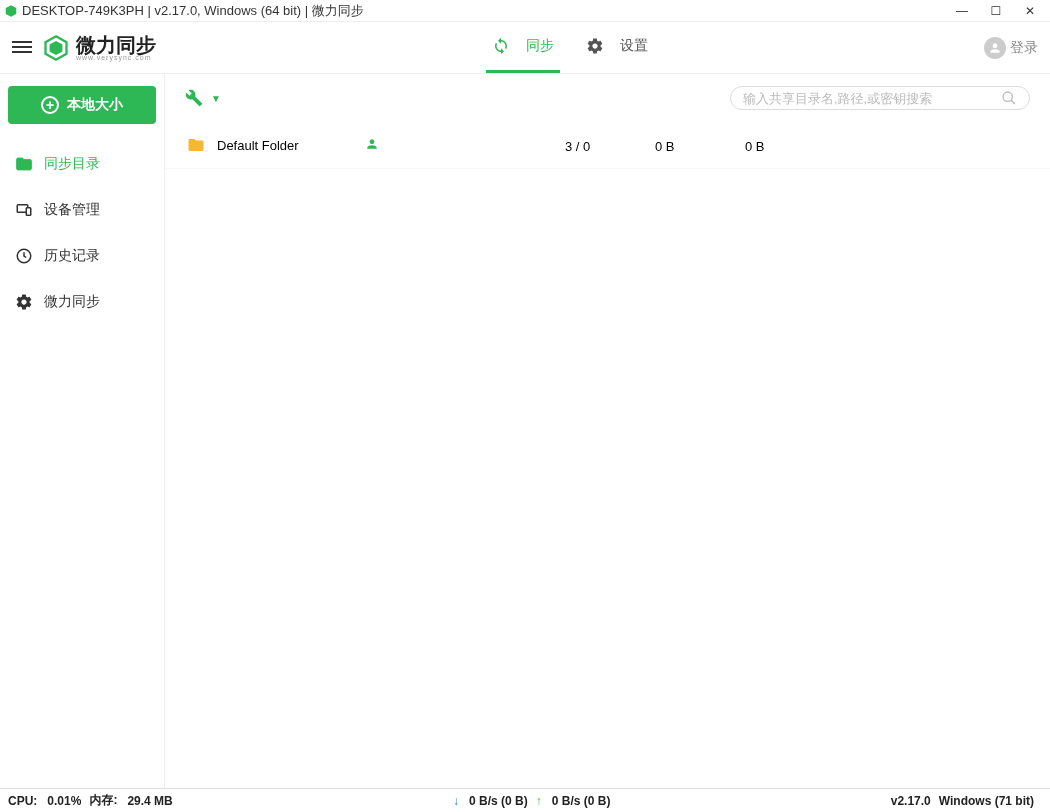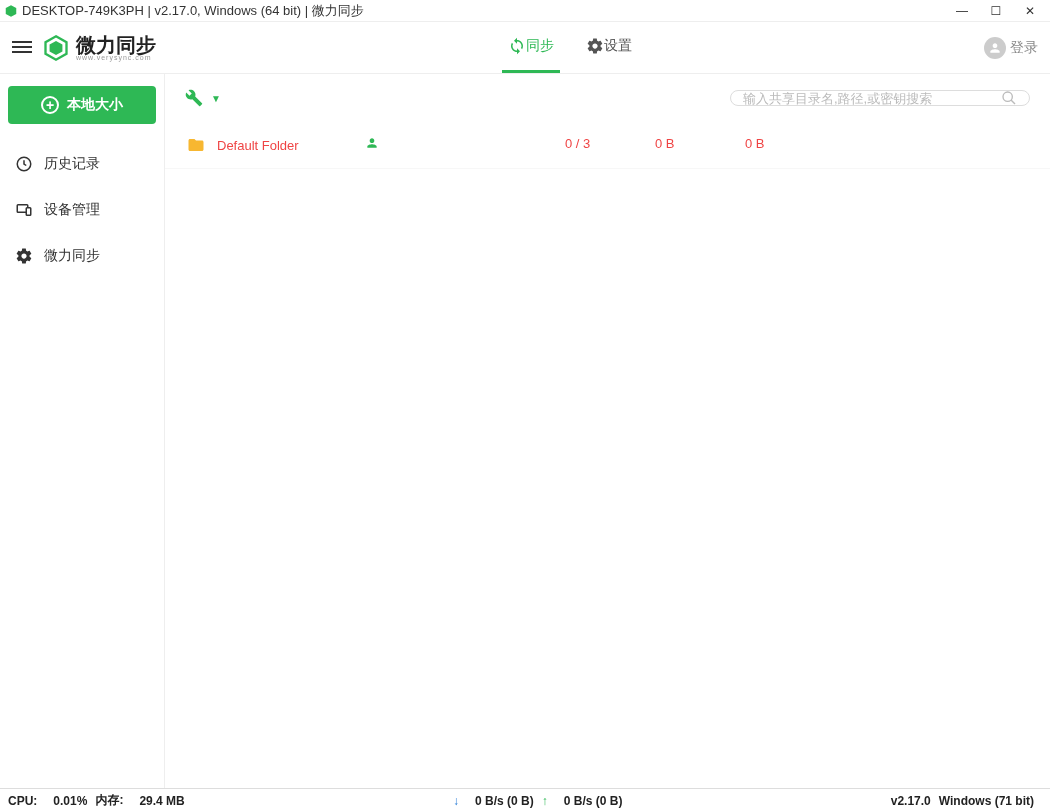--- a/index.html
+++ b/index.html
@@ -10,58 +10,58 @@
 .titlebar .winbtns { display:flex; gap:18px; margin-right:8px;}
 .titlebar .winbtns span { width:16px; height:16px; display:flex; align-items:center; justify-content:center; font-size:12px; color:#333; cursor:pointer;}
 .topbar { height:52px; display:flex; align-items:center; padding:0 12px; border-bottom:1px solid #eee;}
 .hamburger { width:20px; height:20px; margin-right:10px; cursor:pointer;}
 .hamburger div { height:2px; background:#333; margin:3px 0;}
 .logo { display:flex; align-items:center;}
 .logo .hex { width:28px; height:28px; margin-right:6px;}
 .logo .cn { font-size:20px; font-weight:700; color:#222; line-height:1;}
 .logo .url { font-size:7px; letter-spacing:1px; color:#999; display:block; margin-top:-1px;}
 .topcenter { flex:1; display:flex; justify-content:center; gap:20px; align-items:stretch; height:100%;}
-.topcenter .tab { display:flex; align-items:center; gap:0; font-size:14px; color:#555; cursor:pointer; border-bottom:3px solid transparent; padding:0 6px;}
+.topcenter .tab { display:flex; align-items:center; gap:16px; font-size:14px; color:#555; cursor:pointer; border-bottom:3px solid transparent; padding:0 6px;}
 .topcenter .tab.active { color:#2eb855; border-bottom-color:#2eb855;}
 .topcenter .tab svg { width:18px; height:18px;}
 .login { display:flex; align-items:center; gap:4px; font-size:14px; color:#888; cursor:pointer;}
 .login .avatar { width:22px; height:22px; background:#ccc; border-radius:50%; display:flex; align-items:center; justify-content:center;}
 .login .avatar svg { width:14px; height:14px; fill:#fff;}
 .body { flex:1; display:flex; overflow:hidden;}
 .sidebar { width:165px; border-right:1px solid #eee; padding:12px 8px; display:flex; flex-direction:column; gap:6px;}
 .newbtn { background:#2eb855; color:#fff; height:38px; border-radius:4px; display:flex; align-items:center; justify-content:center; gap:8px; font-size:14px; font-weight:600; cursor:pointer; margin-bottom:14px;}
 .newbtn .plus { width:18px; height:18px; border:2px solid #fff; border-radius:50%; display:flex; align-items:center; justify-content:center; font-size:14px; line-height:1;}
 .navitem { display:flex; align-items:center; gap:10px; padding:10px 6px; font-size:14px; color:#333; cursor:pointer; border-radius:4px;}
 .navitem.active { color:#2eb855;}
 .navitem .icon { width:20px; height:20px; display:flex; align-items:center; justify-content:center;}
 .navitem .icon svg { width:18px; height:18px;}
 .navitem.active .icon svg { fill:#2eb855; stroke:#2eb855;}
 .main { flex:1; display:flex; flex-direction:column;}
 .toolbar { height:48px; display:flex; align-items:center; padding:0 20px; gap:12px;}
 .toolbar .tools { display:flex; align-items:center; gap:8px; color:#2eb855; cursor:pointer;}
 .toolbar .tools svg { width:18px; height:18px; fill:#2eb855;}
 .toolbar .caret { font-size:10px; color:#2eb855;}
 .toolbar .spacer { flex:1;}
-.search { display:flex; align-items:center; border:1px solid #ddd; border-radius:18px; height:16px; padding:0 12px; width:300px;}
+.search { display:flex; align-items:center; border:1px solid #ddd; border-radius:18px; height:24px; padding:0 12px; width:300px;}
 .search input { flex:1; border:none; outline:none; font-size:13px; color:#333; background:transparent;}
 .search input::placeholder { color:#bbb;}
 .search svg { width:16px; height:16px; fill:none; stroke:#bbb; stroke-width:2;}
 .thead { display:flex; padding:6px 20px 10px 20px; font-size:13px; color:#555; border-bottom:1px solid #f2f2f2;}
 .col-name { flex:0 0 180px;}
 .col-status { flex:0 0 200px;}
 .col-dev { flex:0 0 90px;}
 .col-local { flex:0 0 90px;}
 .col-global { flex:0 0 90px;}
 .col-recv { flex:0 0 110px;}
 .col-send { flex:1;}
-.trow { display:flex; align-items:flex-start; padding:14px 20px; font-size:13px; color:#ef4444; border-bottom:1px solid #f7f7f7; cursor:pointer;}
+.trow { display:flex; align-items:flex-end; padding:14px 20px; font-size:13px; color:#000000; border-bottom:1px solid #f7f7f7; cursor:pointer;}
 .trow .foldericon { width:22px; height:18px; margin-right:10px;}
 .trow .statusicon svg { width:14px; height:14px; fill:#2eb855;}
 .statusbar { height:24px; border-top:1px solid #ddd; display:flex; align-items:center; padding:0 8px; font-size:12px; font-weight:bold; color:#222;}
-.statusbar .seg { margin-right:8px; display:flex; align-items:center; gap:16px;}
+.statusbar .seg { margin-right:8px; display:flex; align-items:center; gap:10px;}
 .statusbar .spacer { flex:1;}
 .arrow-down { color:#2a7dd6; font-weight:bold;}
 .arrow-up { color:#2eb855; font-weight:bold;}
 </style>
 </head>
 <body>
 
 <div class="titlebar">
   <span class="ticon">
     <svg viewBox="0 0 24 24">
@@ -115,37 +115,45 @@
     <span>登录</span>
   </div>
 </div>
 
 <div class="body">
   <div class="sidebar">
     <div class="newbtn">
       <span class="plus">+</span>
       <span>本地大小</span>
     </div>
+    <div class="navitem active">
+      <span class="icon">
+          <svg viewBox="0 0 24 24">
+            <path d="M10 4H4c-1.1 0-2 .9-2 2v12c0 1.1.9 2 2 2h16c1.1 0 2-.9 2-2V8c0-1.1-.9-2-2-2h-8l-2-2z" fill="#2eb855"></path>
+          </svg>
+        </span>
+      <span>同步目录</span>
+    </div>
+    <div class="navitem">
+      <span class="icon">
+          <svg viewBox="0 0 24 24" fill="none" stroke="#333" stroke-width="2">
+            <rect x="3" y="5" width="14" height="10" rx="1"></rect>
+            <rect x="15" y="9" width="6" height="10" rx="1" fill="#fff"></rect>
+          </svg>
+        </span>
+      <span>设备管理</span>
+    </div>
     <div class="navitem">
       <span class="icon">
           <svg viewBox="0 0 24 24" fill="none" stroke="#333" stroke-width="2">
             <circle cx="12" cy="12" r="9"></circle>
             <path d="M12 7v5l3 2"></path>
           </svg>
         </span>
       <span>历史记录</span>
-    </div>
-    <div class="navitem">
-      <span class="icon">
-          <svg viewBox="0 0 24 24" fill="none" stroke="#333" stroke-width="2">
-            <rect x="3" y="5" width="14" height="10" rx="1"></rect>
-            <rect x="15" y="9" width="6" height="10" rx="1" fill="#fff"></rect>
-          </svg>
-        </span>
-      <span>设备管理</span>
     </div>
     <div class="navitem">
       <span class="icon">
           <svg viewBox="0 0 24 24">
             <path d="M19.4 13c.04-.3.06-.65.06-1s-.02-.7-.06-1l2.1-1.65c.2-.15.25-.42.12-.64l-2-3.46c-.12-.22-.4-.3-.6-.22l-2.5 1c-.52-.4-1.08-.73-1.7-.98l-.38-2.65C14.4 2.18 14.2 2 13.96 2h-4c-.24 0-.44.18-.47.4l-.38 2.65c-.62.25-1.18.58-1.7.98l-2.5-1c-.22-.08-.48 0-.6.22l-2 3.46c-.13.22-.08.5.12.64L4.54 11c-.04.3-.07.65-.07 1s.03.7.07 1l-2.1 1.65c-.2.15-.25.42-.12.64l2 3.46c.12.22.4.3.6.22l2.5-1c.52.4 1.08.73 1.7.98l.38 2.65c.03.22.23.4.47.4h4c.24 0 .44-.18.47-.4l.38-2.65c.62-.25 1.18-.58 1.7-.98l2.5 1c.22.08.48 0 .6-.22l2-3.46c.12-.22.08-.5-.12-.64L19.4 13zM12 15.5c-1.93 0-3.5-1.57-3.5-3.5s1.57-3.5 3.5-3.5 3.5 1.57 3.5 3.5-1.57 3.5-3.5 3.5z" fill="#333"></path>
           </svg>
         </span>
       <span>微力同步</span>
     </div>
   </div>
@@ -174,21 +182,21 @@
         <svg class="foldericon" viewBox="0 0 24 24">
             <path d="M10 4H4c-1.1 0-2 .9-2 2v12c0 1.1.9 2 2 2h16c1.1 0 2-.9 2-2V8c0-1.1-.9-2-2-2h-8l-2-2z" fill="#f7b731"></path>
           </svg>
         <span>Default Folder</span>
       </div>
       <div class="col-status statusicon">
         <svg viewBox="0 0 24 24">
             <path d="M12 12c2.2 0 4-1.8 4-4s-1.8-4-4-4-4 1.8-4 4 1.8 4 4 4zm0 2c-2.67 0-8 1.34-8 4v2h16v-2c0-2.66-5.33-4-8-4z"></path>
           </svg>
       </div>
-      <div class="col-dev">0 / 3</div>
+      <div class="col-dev">3 / 0</div>
       <div class="col-local">0 B</div>
       <div class="col-global">0 B</div>
       <div class="col-recv"></div>
       <div class="col-send"></div>
     </div>
   </div>
 </div>
 
 <div class="statusbar">
   <span class="seg">

